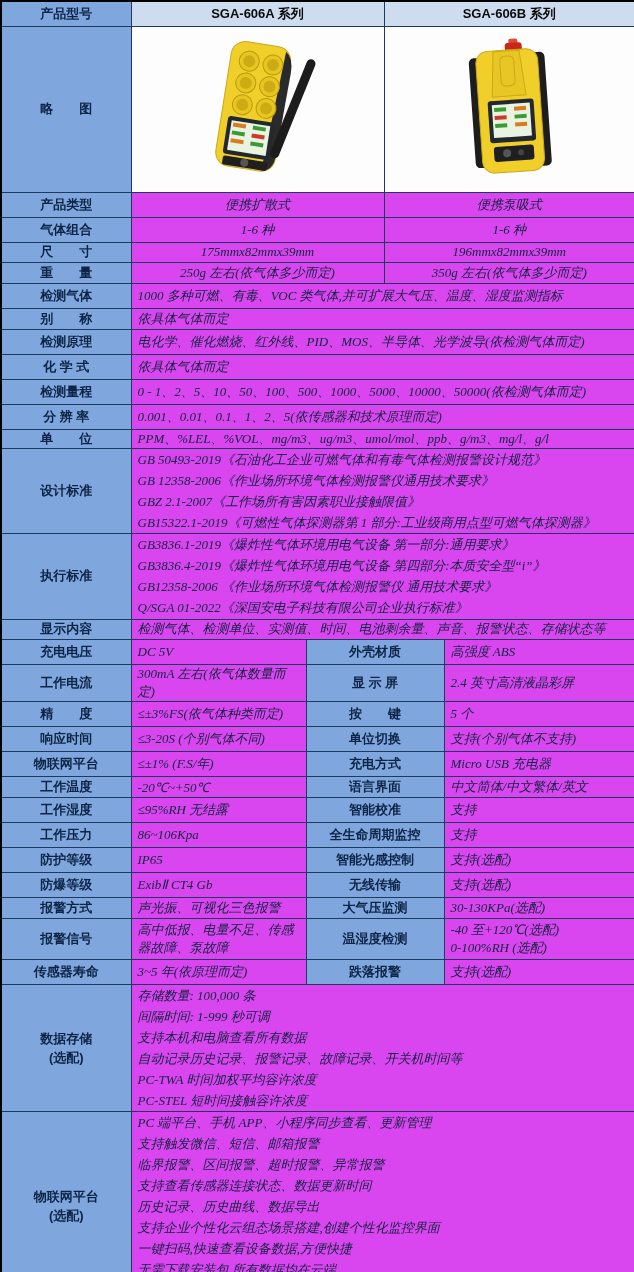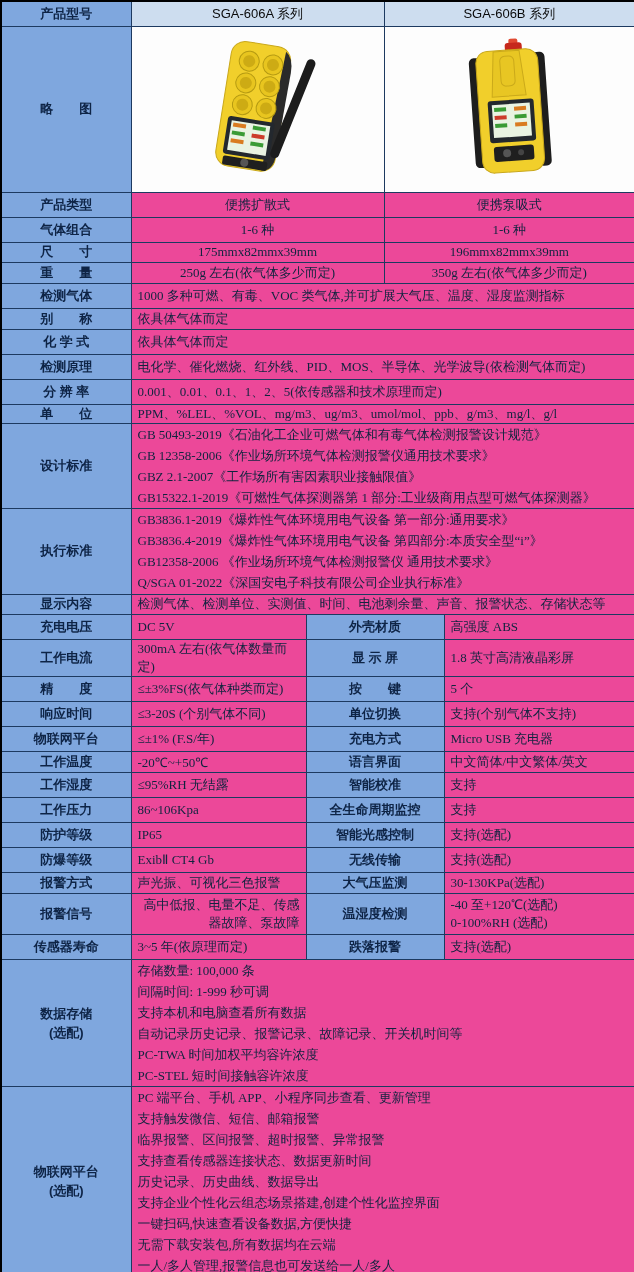--- a/index.html
+++ b/index.html
@@ -18,29 +18,30 @@
   }
   td.lbl{
     background:#7FA7DE;
     font-weight:bold;
     text-align:center;
     font-family:"Liberation Sans",sans-serif;
     color:#0e2446;
     padding:0 2px;
   }
   td.val{
-    background:#ec4899;
+    background:#d946ef;
     font-family:"Liberation Serif","Liberation Sans",serif;
     text-align:left;
     padding:0 6px;
+    font-style:italic;
   }
   td.ctr{text-align:center;}
   td.hdr{
     background:#CDDDEF;
-    font-weight:normal;
+    font-weight:bold;
     text-align:center;
     color:#0a0a0a;
     font-family:"Liberation Sans",sans-serif;
   }
   td.white{background:#fdfdfd;text-align:center;padding:0;}
   tr.h22{height:25px;} tr.h21{height:21px;margin-top:11px;} tr.h20{height:20px;} tr.h19{height:19px;}
   tr.h146{height:166px;}
   tr.h84{height:84px;} tr.h86{height:86px;}
   tr.h41{height:41px;}
   tr.h127{height:127px;} tr.h187{height:187px;}
@@ -157,26 +158,30 @@
 
   <tr class="h22">
     <td class="lbl">检测气体</td>
     <td class="val" colspan="4">1000 多种可燃、有毒、VOC 类气体,并可扩展大气压、温度、湿度监测指标</td>
   </tr>
   <tr class="h21">
     <td class="lbl">别　　称</td>
     <td class="val" colspan="4">依具体气体而定</td>
   </tr>
   <tr class="h22">
+    <td class="lbl">检测原理</td>
+    <td class="val" colspan="4">电化学、催化燃烧、红外线、PID、MOS、半导体、光学波导(依检测气体而定)</td>
+  </tr>
+  <tr class="h22">
     <td class="lbl">化 学 式</td>
     <td class="val" colspan="4">依具体气体而定</td>
   </tr>
   <tr class="h22">
-    <td class="lbl">检测原理</td>
-    <td class="val" colspan="4">电化学、催化燃烧、红外线、PID、MOS、半导体、光学波导(依检测气体而定)</td>
+    <td class="lbl">检测量程</td>
+    <td class="val" colspan="4">0 - 1、2、5、10、50、100、500、1000、5000、10000、50000(依检测气体而定)</td>
   </tr>
   <tr class="h22">
     <td class="lbl">分 辨 率</td>
     <td class="val" colspan="4">0.001、0.01、0.1、1、2、5(依传感器和技术原理而定)</td>
   </tr>
   <tr class="h19">
     <td class="lbl">单　　位</td>
     <td class="val" colspan="4">PPM、%LEL、%VOL、mg/m3、ug/m3、umol/mol、ppb、g/m3、mg/l、g/l</td>
   </tr>
 
@@ -208,21 +213,21 @@
   <tr class="h22">
     <td class="lbl">充电电压</td>
     <td class="val">DC 5V</td>
     <td class="lbl" colspan="2">外壳材质</td>
     <td class="val">高强度 ABS</td>
   </tr>
   <tr class="h22">
     <td class="lbl">工作电流</td>
     <td class="val">300mA 左右(依气体数量而定)</td>
     <td class="lbl" colspan="2">显 示 屏</td>
-    <td class="val">1.8 英寸高清液晶彩屏</td>
+    <td class="val">2.4 英寸高清液晶彩屏</td>
   </tr>
   <tr class="h22">
     <td class="lbl">精　　度</td>
     <td class="val">≤±3%FS(依气体种类而定)</td>
     <td class="lbl" colspan="2">按　　键</td>
     <td class="val">5 个</td>
   </tr>
   <tr class="h22">
     <td class="lbl">响应时间</td>
     <td class="val">≤3-20S (个别气体不同)</td>
@@ -266,21 +271,21 @@
     <td class="val">支持(选配)</td>
   </tr>
   <tr class="h21">
     <td class="lbl">报警方式</td>
     <td class="val">声光振、可视化三色报警</td>
     <td class="lbl" colspan="2">大气压监测</td>
     <td class="val">30-130KPa(选配)</td>
   </tr>
   <tr class="h41">
     <td class="lbl">报警信号</td>
-    <td class="val" style="white-space:normal;line-height:18px;text-align:right;">高中低报、电量不足、传感器故障、泵故障</td>
+    <td class="val" style="white-space:normal;line-height:18px;">高中低报、电量不足、传感器故障、泵故障</td>
     <td class="lbl" colspan="2">温湿度检测</td>
     <td class="val two">
       <div>-40 至+120℃(选配)</div>
       <div>0-100%RH  (选配)</div>
     </td>
   </tr>
   <tr class="h22">
     <td class="lbl">传感器寿命</td>
     <td class="val">3~5 年(依原理而定)</td>
     <td class="lbl" colspan="2">跌落报警</td>

